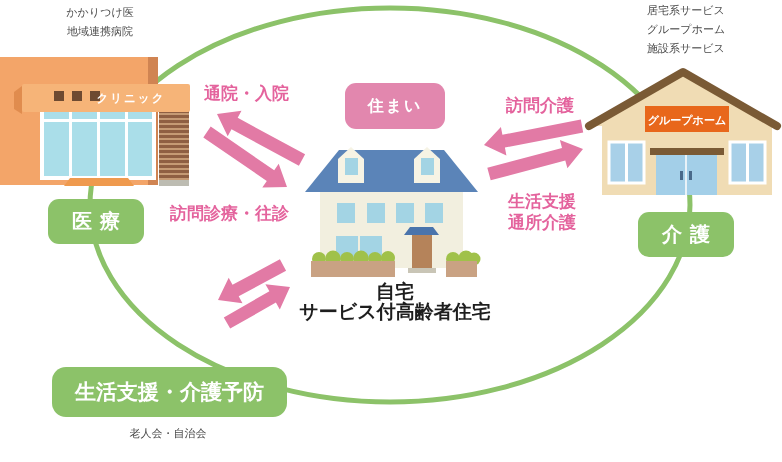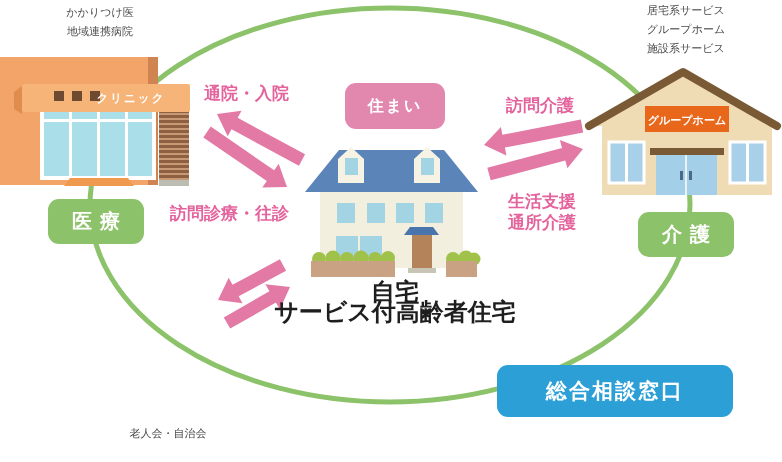--- a/index.html
+++ b/index.html
@@ -8,21 +8,21 @@
     font-family:"Liberation Sans",sans-serif;
   }
   .stage svg{position:absolute;left:0;top:0;}
   .label{position:absolute;white-space:pre;}
   .note{font-size:11px;line-height:19px;color:#4a4a4a;text-align:center;transform:translateX(-50%);}
   .pink-label{font-size:17px;font-weight:bold;color:#e4639d;line-height:21px;}
   .node-box{
     position:absolute;display:flex;align-items:center;justify-content:center;
     color:#ffffff;font-weight:bold;border-radius:11px;
   }
-  .house-caption{font-size:24px;font-weight:bold;color:#1e1e1e;line-height:20px;text-align:center;transform:translateX(-50%);}
+  .house-caption{font-size:19px;font-weight:bold;color:#1e1e1e;line-height:20px;text-align:center;transform:translateX(-50%);}
   .ls2{letter-spacing:2px;}
   .ls8{letter-spacing:8px;text-indent:8px;}
 </style>
 </head>
 <body>
 
 <div class="stage">
 
   <svg width="782" height="462" viewBox="0 0 782 462">
 
@@ -143,18 +143,18 @@
     </div>
 
   <div class="node-box" style="left: 638px; top: 212px; width: 96px; height: 45px; font-size: 20px; background: rgb(140, 194, 105);">
       <span class="ls8">介護</span>
     </div>
 
   <div class="node-box" style="left: 48px; top: 199px; width: 96px; height: 45px; font-size: 20px; background: rgb(140, 194, 105);">
       <span class="ls8">医療</span>
     </div>
 
+  <div class="node-box" style="left: 52px; top: 367px; width: 235px; height: 50px; font-size: 21px; border-radius: 14px; background: rgb(140, 194, 105);">
+      <span>生活支援・介護予防</span>
+    </div>
 
-  <div class="node-box" style="left: 497px; top: 365px; width: 236px; height: 52px; font-size: 21px; background: rgb(43, 159, 214);">
-      <span class="ls2">総合相談窓口</span>
-    </div>
 
 </div>
 
 </body></html>

